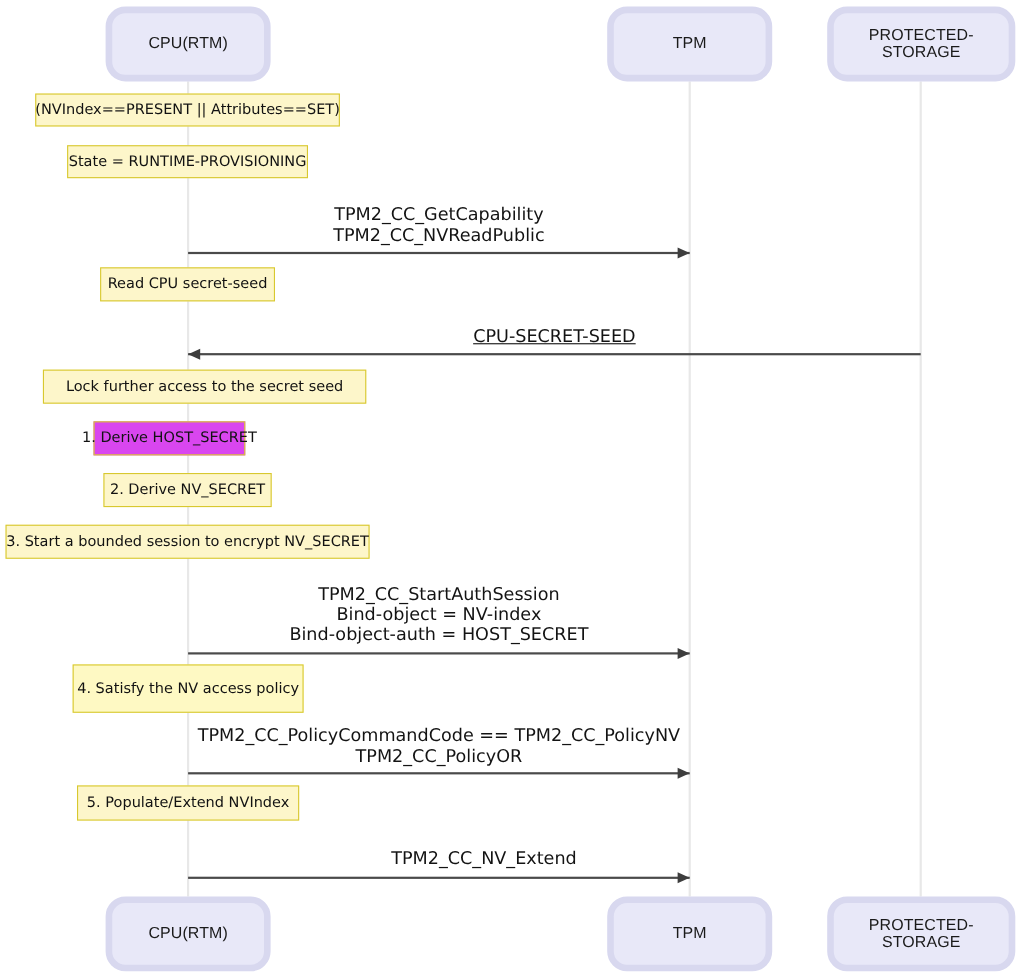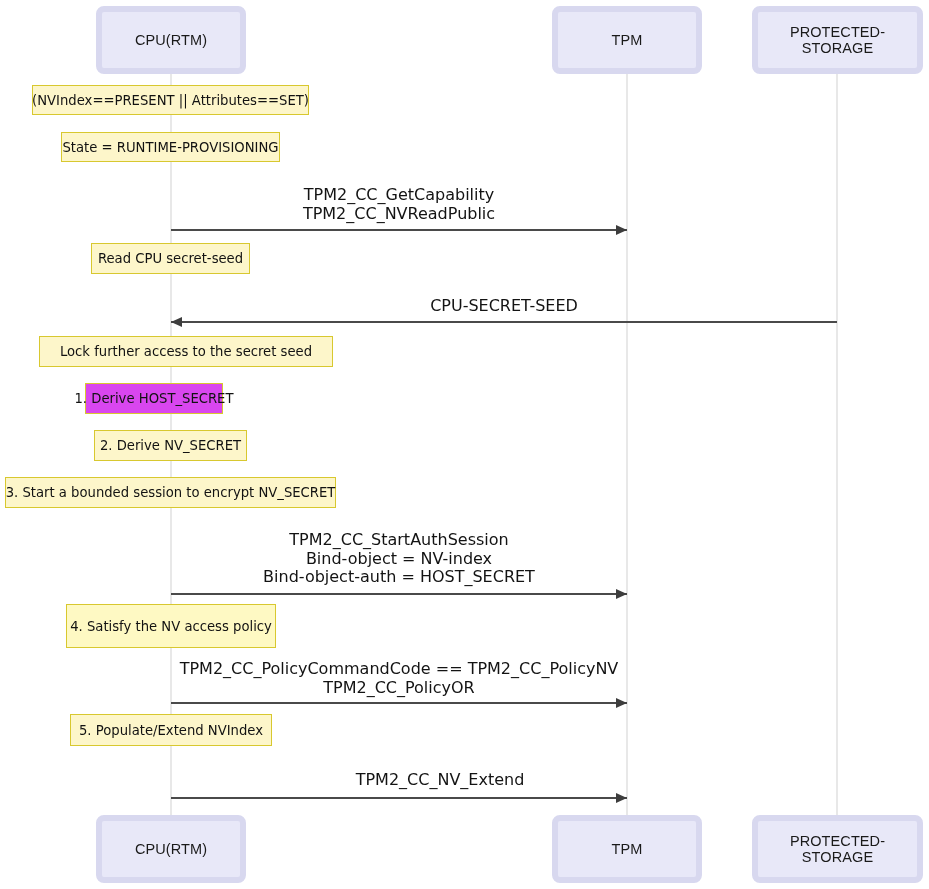--- a/index.html
+++ b/index.html
@@ -26,21 +26,21 @@
     width: 2px;
     background: #e8e8e8;
   }
 
   
   .participant {
     position: absolute;
     box-sizing: border-box;
     background: #e8e8f8;
     border: 6px solid #0369a1;
-    border-radius: 8px;
+    border-radius: 18px;
     display: flex;
     align-items: center;
     justify-content: center;
     text-align: center;
     color: #1a1a1a;
     font-size: 14.5px;
     font-family: "Liberation Sans", sans-serif;
     letter-spacing: 0.1px;
     padding: 0 4px;
   }
@@ -111,21 +111,21 @@
         <span>PROTECTED-STORAGE</span>
       </div>
     </div>
   <div id="messages">
       <div class="msg-line" style="left: 171px; top: 229px; width: 456px; background: rgb(74, 74, 74);"></div>
       <div class="arrowhead right" style="top: 225px; left: 616px;"></div>
       <div class="msg-label" style="left: 171px; width: 456px; top: 186px;">TPM2_CC_GetCapability
 TPM2_CC_NVReadPublic</div>
       <div class="msg-line" style="left: 171px; top: 321px; width: 666px; background: rgb(74, 74, 74);"></div>
       <div class="arrowhead left" style="top: 317px; left: 171px;"></div>
-      <div class="msg-label" style="left: 171px; width: 666px; top: 297px;">CPU-SECRET-SEED</div>
+      <div class="msg-label" style="left: 171px; width: 666px; top: 297px; text-decoration: underline;">CPU-SECRET-SEED</div>
       <div class="msg-line" style="left: 171px; top: 593px; width: 456px; background: rgb(74, 74, 74);"></div>
       <div class="arrowhead right" style="top: 589px; left: 616px;"></div>
       <div class="msg-label" style="left: 171px; width: 456px; top: 531px;">TPM2_CC_StartAuthSession
 Bind-object = NV-index
 Bind-object-auth = HOST_SECRET</div>
       <div class="msg-line" style="left: 171px; top: 702px; width: 456px; background: rgb(74, 74, 74);"></div>
       <div class="arrowhead right" style="top: 698px; left: 616px;"></div>
       <div class="msg-label" style="left: 171px; width: 456px; top: 660px;">TPM2_CC_PolicyCommandCode == TPM2_CC_PolicyNV
 TPM2_CC_PolicyOR</div>
       <div class="msg-line" style="left: 171px; top: 797px; width: 456px; background: rgb(74, 74, 74);"></div>

